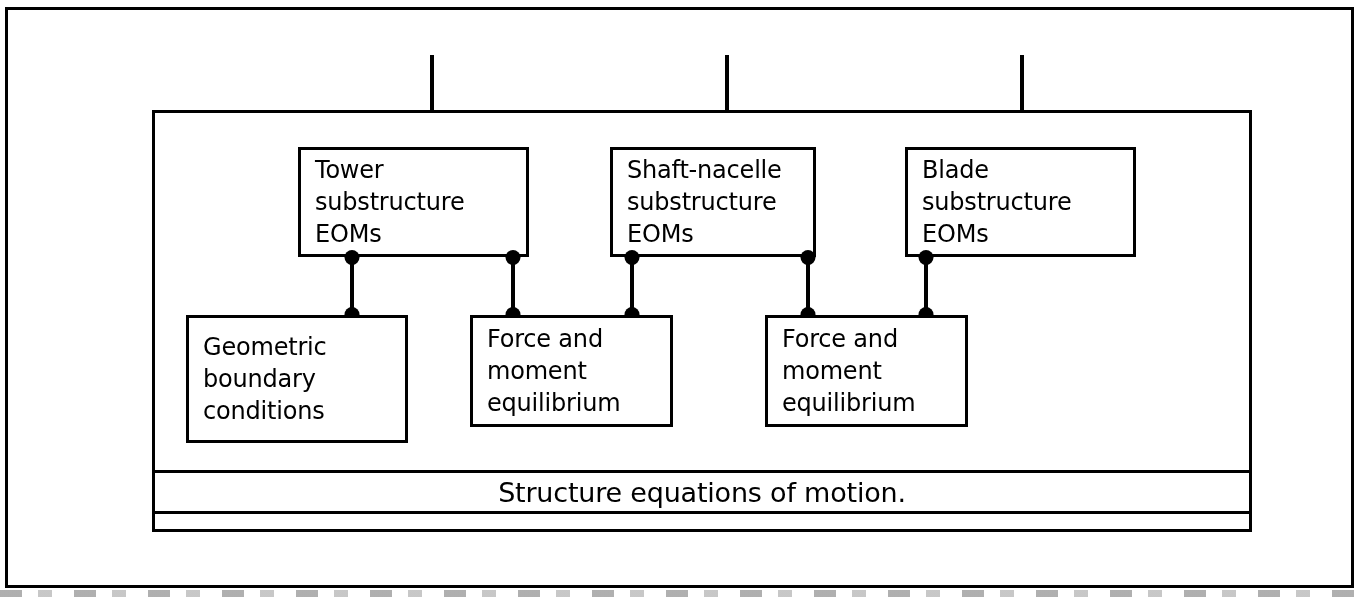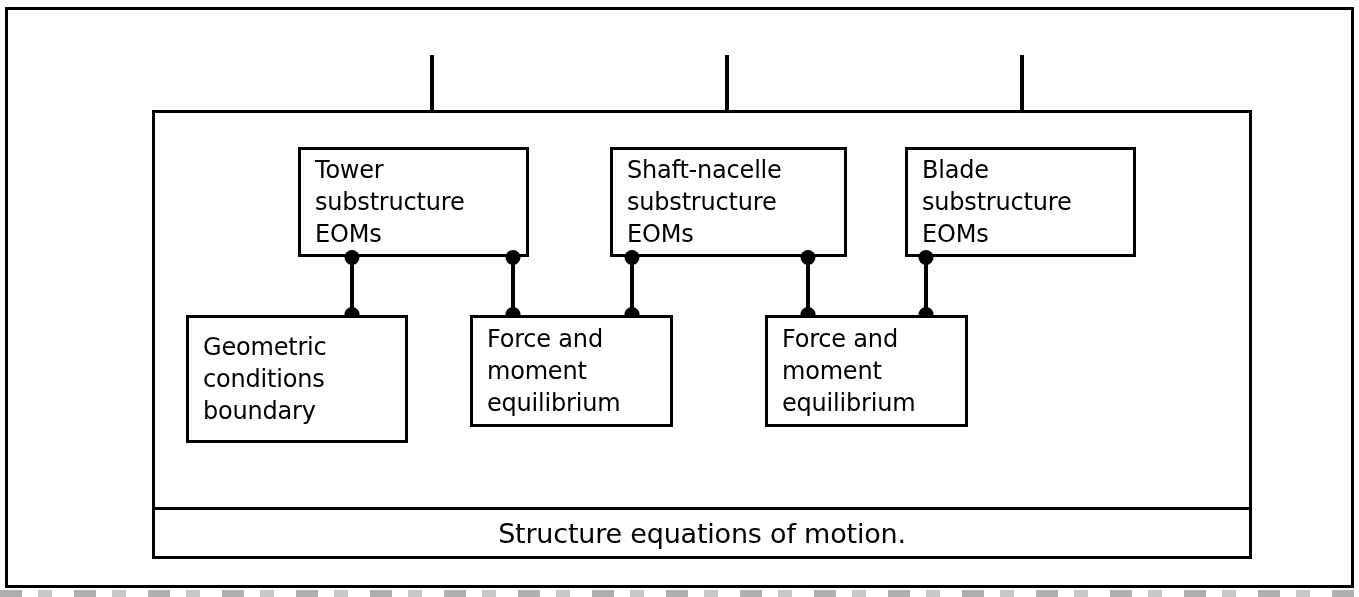--- a/index.html
+++ b/index.html
@@ -26,23 +26,23 @@
     padding-left:14px;
   }
   .node .line{
     font-size:24px;line-height:32px;color:#000;white-space:pre;
     font-family:"DejaVu Sans",sans-serif;font-weight:400;
     letter-spacing:-0.2px;
   }
 
   
   .banner{
-    position:absolute;left:152px;top:470px;width:1100px;height:52px;
+    position:absolute;left:152px;top:470px;width:1100px;height:44px;
     border:3px solid #000;border-bottom-width:3px;box-sizing:border-box;
-    background:#fff;display:flex;align-items:center;justify-content:center;margin-top:37px;
+    background:#fff;display:flex;align-items:center;justify-content:center;
   }
   .banner .line{
     font-size:27px;color:#000;font-family:"DejaVu Sans",sans-serif;
     letter-spacing:-0.2px;
   }
 
   
   .connector{position:absolute;width:4px;background:#000;}
   .connector .dot{
     position:absolute;left:50%;width:15px;height:15px;border-radius:50%;
@@ -86,21 +86,21 @@
   </div>
 
   <div class="inner-frame"></div>
 
   <div class="node" style="left:298px;top:147px;width:231px;height:110px;">
     <span class="line">Tower</span>
     <span class="line">substructure</span>
     <span class="line">EOMs</span>
   </div>
 
-  <div class="node" style="left:610px;top:147px;width:237px;height:110px;">
+  <div class="node" style="left:610px;top:147px;width:206px;height:110px;">
     <span class="line">Shaft-nacelle</span>
     <span class="line">substructure</span>
     <span class="line">EOMs</span>
   </div>
 
   <div class="node" style="left:905px;top:147px;width:231px;height:110px;">
     <span class="line">Blade</span>
     <span class="line">substructure</span>
     <span class="line">EOMs</span>
   </div>
@@ -121,22 +121,22 @@
     <span class="dot top"></span>
     <span class="dot bottom"></span>
   </div>
   <div class="connector" style="left:924px;top:257px;height:58px;">
     <span class="dot top"></span>
     <span class="dot bottom"></span>
   </div>
 
   <div class="node" style="left:186px;top:315px;width:222px;height:128px;">
     <span class="line">Geometric</span>
+    <span class="line">boundary</span>
     <span class="line">conditions</span>
-    <span class="line">boundary</span>
   </div>
 
   <div class="node" style="left:470px;top:315px;width:203px;height:112px;">
     <span class="line">Force and</span>
     <span class="line">moment</span>
     <span class="line">equilibrium</span>
   </div>
 
   <div class="node" style="left:765px;top:315px;width:203px;height:112px;">
     <span class="line">Force and</span>

